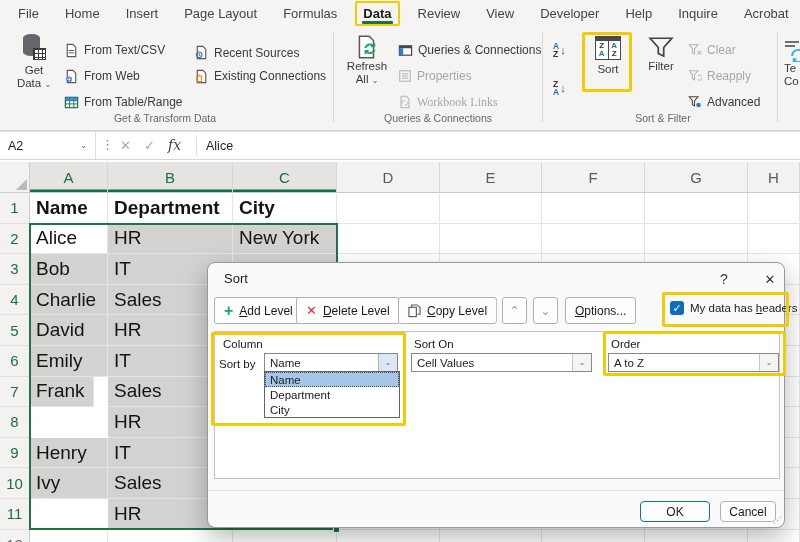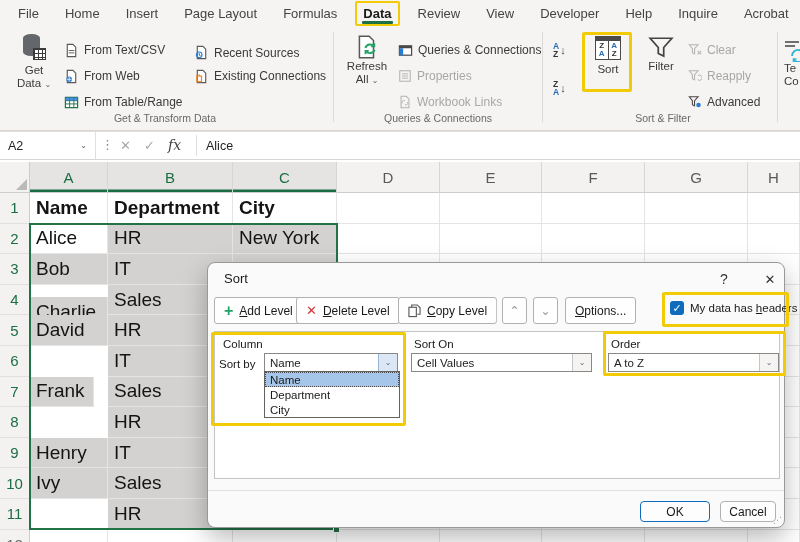--- a/index.html
+++ b/index.html
@@ -181,21 +181,21 @@
         </svg>
       <span>Queries &amp; Connections</span>
     </div>
     <div class="rb-item disabled" style="left:398px; top:40px;">
       <svg width="14" height="14" viewBox="0 0 16 16">
           <rect x="2" y="2" width="12" height="12" fill="none" stroke="#b5b3b1" stroke-width="1.2"></rect>
           <path d="M4.5 5.5h7M4.5 8h7M4.5 10.5h7" stroke="#b5b3b1" stroke-width="1.1"></path>
         </svg>
       <span>Properties</span>
     </div>
-    <div class="rb-item disabled" style="left:398px; top:66px;">
+    <div class="rb-item disabled" style="left:398px; top:66px;font-family:Liberation Serif, serif;">
       <svg width="14" height="14" viewBox="0 0 16 16">
           <path d="M3.5 1.5h6l3 3v10h-9z" fill="none" stroke="#b5b3b1" stroke-width="1.2"></path>
           <path d="M5 9.5a2 2 0 0 1 2.8-2.8M8 11a2 2 0 0 0 2.8-2.8" fill="none" stroke="#b5b3b1" stroke-width="1.1"></path>
         </svg>
       <span>Workbook Links</span>
     </div>
     <div class="rb-group-label" style="left:348px; top:86px; width:180px;">Queries &amp; Connections</div>
 
     <div class="az-icon" style="position:absolute; left:553px; top:16px;">
       <span class="az-letters">
@@ -313,38 +313,39 @@
       <div class="rnum" style="top: 94.2px; height: 30.6px;">3</div>
       <div class="cell sel" style="left: 30px; top: 94.2px; width: 78px; height: 30.6px;">Bob</div>
       <div class="cell sel" style="left: 108px; top: 94.2px; width: 125px; height: 30.6px;">IT</div>
       <div class="cell sel" style="left: 233px; top: 94.2px; width: 104px; height: 30.6px;"></div>
       <div class="cell" style="left: 337px; top: 94.2px; width: 103px; height: 30.6px;"></div>
       <div class="cell" style="left: 440px; top: 94.2px; width: 102px; height: 30.6px;"></div>
       <div class="cell" style="left: 542px; top: 94.2px; width: 103px; height: 30.6px;"></div>
       <div class="cell" style="left: 645px; top: 94.2px; width: 103px; height: 30.6px;"></div>
       <div class="cell" style="left: 748px; top: 94.2px; width: 52px; height: 30.6px;"></div>
       <div class="rnum" style="top: 124.8px; height: 30.6px;">4</div>
-      <div class="cell sel" style="left: 30px; top: 124.8px; width: 78px; height: 30.6px; margin-top: 12px;">Charlie</div>
+      <div class="cell sel" style="left: 30px; top: 124.8px; width: 78px; height: 30.6px;">Charlie</div>
       <div class="cell sel" style="left: 108px; top: 124.8px; width: 125px; height: 30.6px;">Sales</div>
       <div class="cell sel" style="left: 233px; top: 124.8px; width: 104px; height: 30.6px;"></div>
       <div class="cell" style="left: 337px; top: 124.8px; width: 103px; height: 30.6px;"></div>
       <div class="cell" style="left: 440px; top: 124.8px; width: 102px; height: 30.6px;"></div>
       <div class="cell" style="left: 542px; top: 124.8px; width: 103px; height: 30.6px;"></div>
       <div class="cell" style="left: 645px; top: 124.8px; width: 103px; height: 30.6px;"></div>
       <div class="cell" style="left: 748px; top: 124.8px; width: 52px; height: 30.6px;"></div>
       <div class="rnum" style="top: 155.4px; height: 30.6px;">5</div>
       <div class="cell sel" style="left: 30px; top: 155.4px; width: 78px; height: 30.6px;">David</div>
       <div class="cell sel" style="left: 108px; top: 155.4px; width: 125px; height: 30.6px;">HR</div>
       <div class="cell sel" style="left: 233px; top: 155.4px; width: 104px; height: 30.6px;"></div>
       <div class="cell" style="left: 337px; top: 155.4px; width: 103px; height: 30.6px;"></div>
       <div class="cell" style="left: 440px; top: 155.4px; width: 102px; height: 30.6px;"></div>
       <div class="cell" style="left: 542px; top: 155.4px; width: 103px; height: 30.6px;"></div>
       <div class="cell" style="left: 645px; top: 155.4px; width: 103px; height: 30.6px;"></div>
       <div class="cell" style="left: 748px; top: 155.4px; width: 52px; height: 30.6px;"></div>
       <div class="rnum" style="top: 186px; height: 30.6px;">6</div>
+      <div class="cell sel" style="left: 30px; top: 186px; width: 78px; height: 30.6px;">Emily</div>
       <div class="cell sel" style="left: 108px; top: 186px; width: 125px; height: 30.6px;">IT</div>
       <div class="cell sel" style="left: 233px; top: 186px; width: 104px; height: 30.6px;"></div>
       <div class="cell" style="left: 337px; top: 186px; width: 103px; height: 30.6px;"></div>
       <div class="cell" style="left: 440px; top: 186px; width: 102px; height: 30.6px;"></div>
       <div class="cell" style="left: 542px; top: 186px; width: 103px; height: 30.6px;"></div>
       <div class="cell" style="left: 645px; top: 186px; width: 103px; height: 30.6px;"></div>
       <div class="cell" style="left: 748px; top: 186px; width: 52px; height: 30.6px;"></div>
       <div class="rnum" style="top: 216.6px; height: 30.6px;">7</div>
       <div class="cell sel" style="left: 30px; top: 216.6px; width: 64px; height: 30.6px;">Frank</div>
       <div class="cell sel" style="left: 108px; top: 216.6px; width: 125px; height: 30.6px;">Sales</div>

